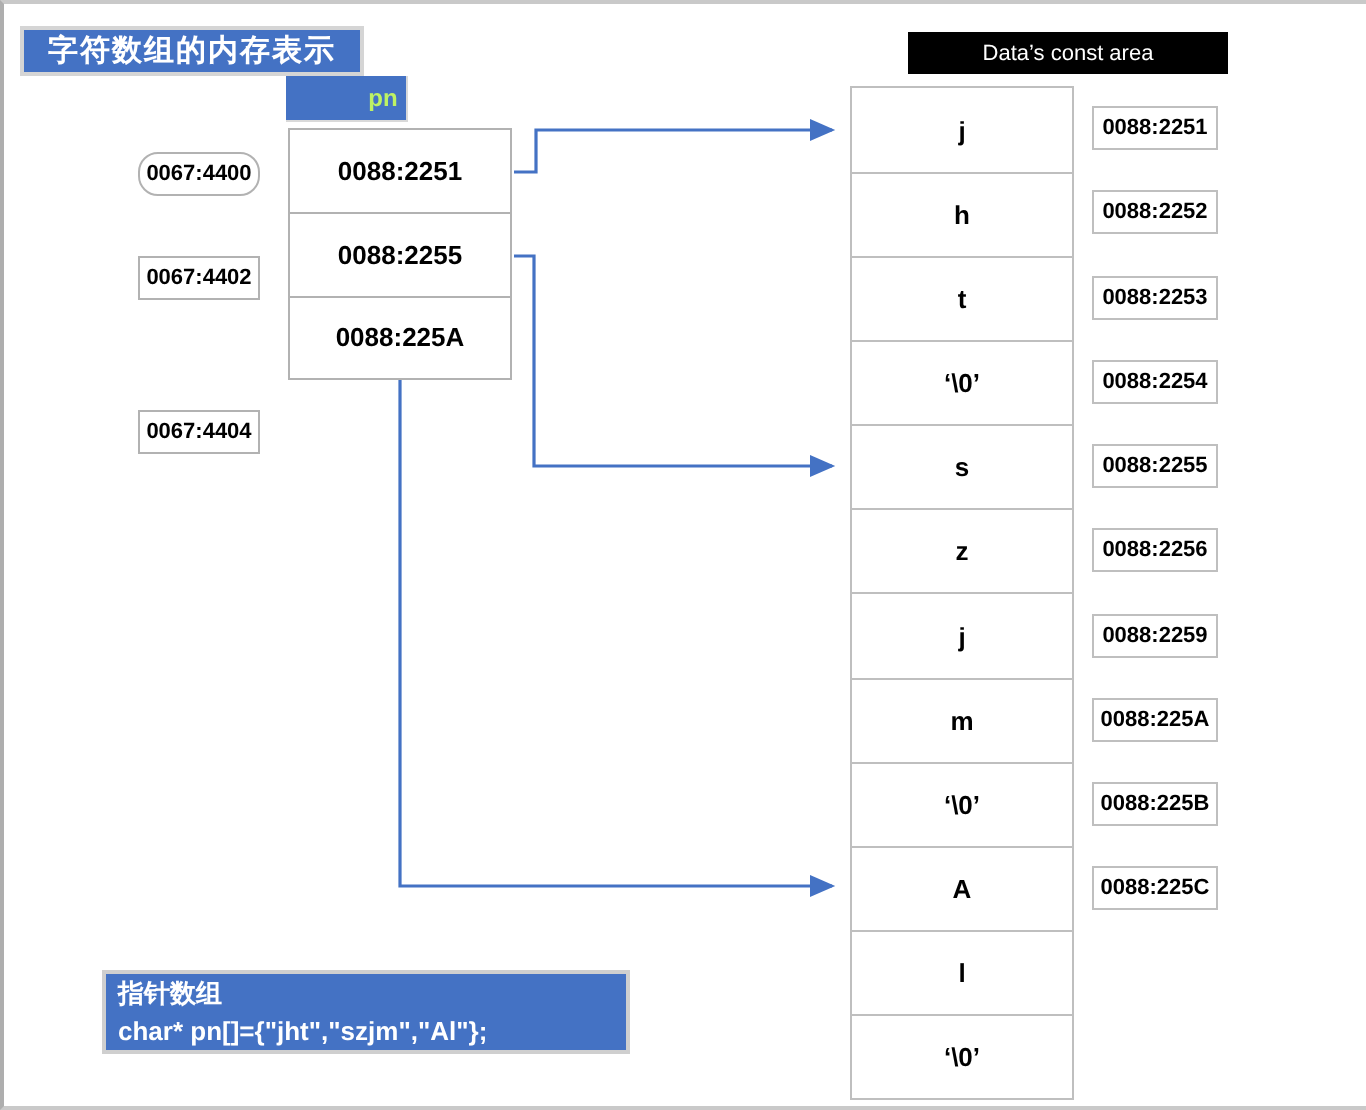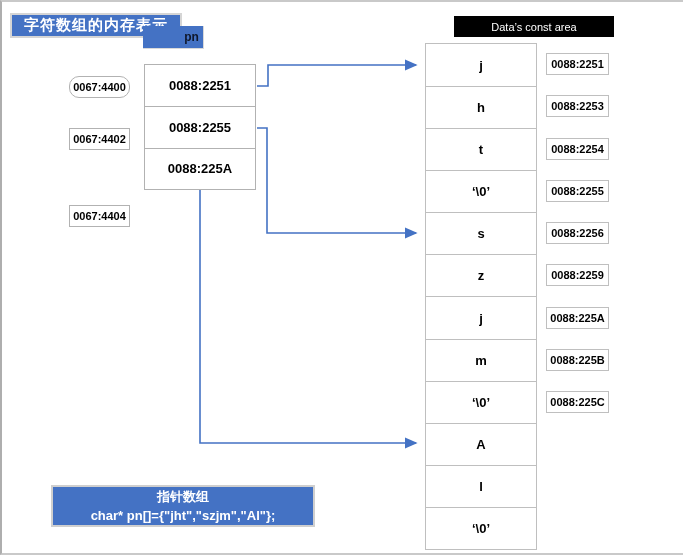--- a/index.html
+++ b/index.html
@@ -15,22 +15,22 @@
     overflow:hidden;
   }
   .title-box{
     position:absolute;left:8px;top:11px;width:172px;height:25px;
     background:#4472C4;border:2px solid #d5d5d5;box-sizing:border-box;
     color:#fff;font-weight:bold;font-size:15px;
     display:flex;align-items:center;justify-content:center;
     letter-spacing:1px;
   }
   .pn-box{
-    position:absolute;left:141px;top:24px;width:23px;height:22px;
-    background:#4472C4;color:#0f172a;font-size:12px;font-weight:bold;
+    position:absolute;left:141px;top:36px;width:23px;height:22px;
+    background:#4472C4;color:#bef264;font-size:12px;font-weight:bold;
     display:flex;align-items:center;justify-content:center;
     border-right:1px solid #d9d9d9;border-bottom:1px solid #d9d9d9;padding-left:37px;
   }
   .left-addr{
     position:absolute;left:67px;width:61px;height:22px;
     background:#fff;border:1px solid #b2b2b2;box-sizing:border-box;
     font-size:11px;font-weight:bold;color:#000;
     display:flex;align-items:center;justify-content:center;
   }
   .mid-box{
@@ -71,21 +71,20 @@
     font-size:11px;font-weight:bold;color:#000;
     display:flex;align-items:center;justify-content:center;
   }
   .arrows{position:absolute;left:0;top:0;pointer-events:none;}
   .code-box{
     position:absolute;left:49px;top:483px;width:264px;height:42px;
     background:#4472C4;border:2px solid #cfcfcf;box-sizing:border-box;
     color:#fff;font-weight:bold;font-size:13px;line-height:19px;
     padding:0 6px;display:flex;flex-direction:column;justify-content:center;
     white-space:nowrap;
-    text-align:center;
   }
 </style>
 </head>
 <body>
 
 <div class="canvas">
 
   <div class="title-box">字符数组的内存表示</div>
 
   <div class="pn-box">pn</div>
@@ -115,20 +114,23 @@
       <div class="cell">m</div>
       <div class="cell">‘\0’</div>
       <div class="cell">A</div>
       <div class="cell">l</div>
       <div class="cell">‘\0’</div>
     </div>
 
   <div class="addr-col" id="addr-col">
       <div class="addr-slot">
         <div class="addr-box">0088:2251</div>
+      </div>
+      <div class="addr-slot">
+        <div class="addr-box">0088:2252</div>
       </div>
       <div class="addr-slot">
         <div class="addr-box">0088:2253</div>
       </div>
       <div class="addr-slot">
         <div class="addr-box">0088:2254</div>
       </div>
       <div class="addr-slot">
         <div class="addr-box">0088:2255</div>
       </div>

